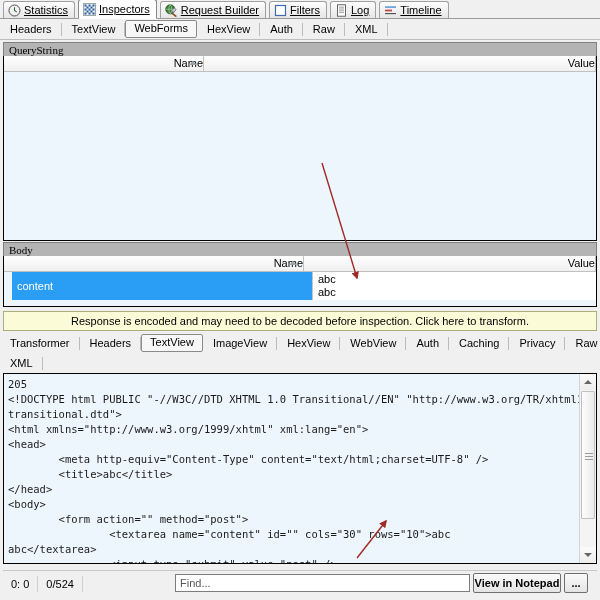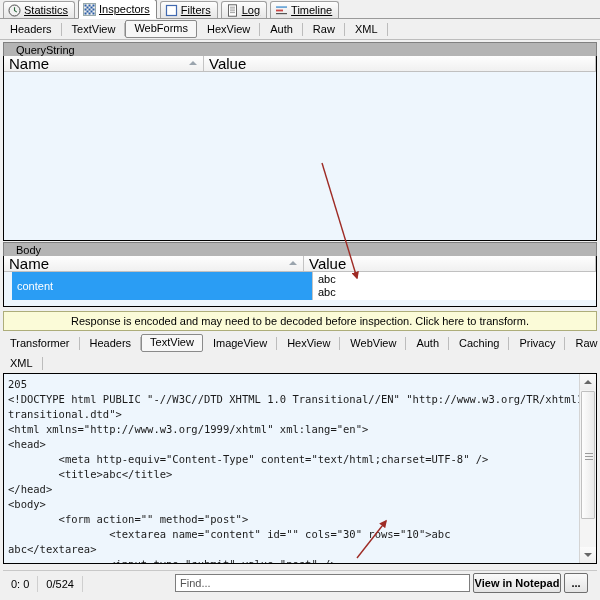--- a/index.html
+++ b/index.html
@@ -51,39 +51,41 @@
   }
   .stab.active{
     border:1px solid #8a8a8a;background:#f7f7f7;height:16px;line-height:15px;
     border-radius:2px;padding:0 8px;
   }
   .stab.active:after{display:none;}
 
   
   .grouphdr{
     background:#b4b4b4;color:#000;font-size:11px;
-    height:14px;line-height:14px;padding-left:12px;
+    height:14px;line-height:14px;padding-left:5px;
     border-top:1px solid #808080;border-left:1px solid #808080;
     border-right:1px solid #808080;
     box-sizing:border-box;
+    font-family:Liberation Serif, serif;
   }
   .grid{
     background:#eef6fd;
     border:1px solid #000;border-top:none;
     box-sizing:border-box;overflow:hidden;
   }
   .gridhdr{
     display:flex;height:16px;background:#f5f5f5;
     border-bottom:1px solid #c0c0c0;box-sizing:border-box;
   }
   .gcol{
-    font-size:15px;line-height:15px;padding-left:5px;
+    font-size:11px;line-height:15px;padding-left:5px;
     box-sizing:border-box;position:relative;
     background:linear-gradient(#fefefe,#f0f0f0);
     border-right:1px solid #c4c4c4;
+    text-align:right;
   }
   .gcol .sortarrow{
     position:absolute;right:6px;top:5px;
     width:0;height:0;border-left:4px solid transparent;
     border-right:4px solid transparent;border-bottom:4px solid #9aa4ad;
   }
   .grow{display:flex;height:28px;box-sizing:border-box;margin-left:8px;}
   .gcell{
     font-size:11px;box-sizing:border-box;padding-left:5px;
     overflow:hidden;
@@ -204,20 +206,31 @@
             <rect x="1.5" y="9.5" width="2" height="2"></rect>
               <rect x="5.5" y="9.5" width="2" height="2"></rect>
             <rect x="9.5" y="9.5" width="2" height="2"></rect>
           </g>
         </svg>
       </span>
       <span>Inspectors</span>
     </div>
 
 
+    <div class="ttab">
+      <span class="ico">
+        <svg width="13" height="13" viewBox="0 0 13 13">
+          <circle cx="5.3" cy="5.3" r="4.6" fill="#3a7d3a" stroke="#1e4d1e" stroke-width="0.7"></circle>
+          <path d="M0.9 5.3 H9.7 M5.3 0.8 C3.4 2.6 3.4 8 5.3 9.8 M5.3 0.8 C7.2 2.6 7.2 8 5.3 9.8" stroke="#bfe6bf" stroke-width="0.6" fill="none"></path>
+          <path d="M7.2 9.3 L11.4 12.6" stroke="#8a4b18" stroke-width="1.6"></path>
+          <path d="M6.2 6.6 L9.4 4.0 L11.2 5.8 L8.3 8.6 Z" fill="#c8c8cc" stroke="#5a5a60" stroke-width="0.6"></path>
+        </svg>
+      </span>
+      <span>Request Builder</span>
+    </div>
 
     <div class="ttab">
       <span class="ico">
         <svg width="13" height="13" viewBox="0 0 13 13">
           <rect x="1.5" y="1.5" width="10" height="10" fill="#ffffff" stroke="#4169b0" stroke-width="1.2"></rect>
         </svg>
       </span>
       <span>Filters</span>
     </div>
 

